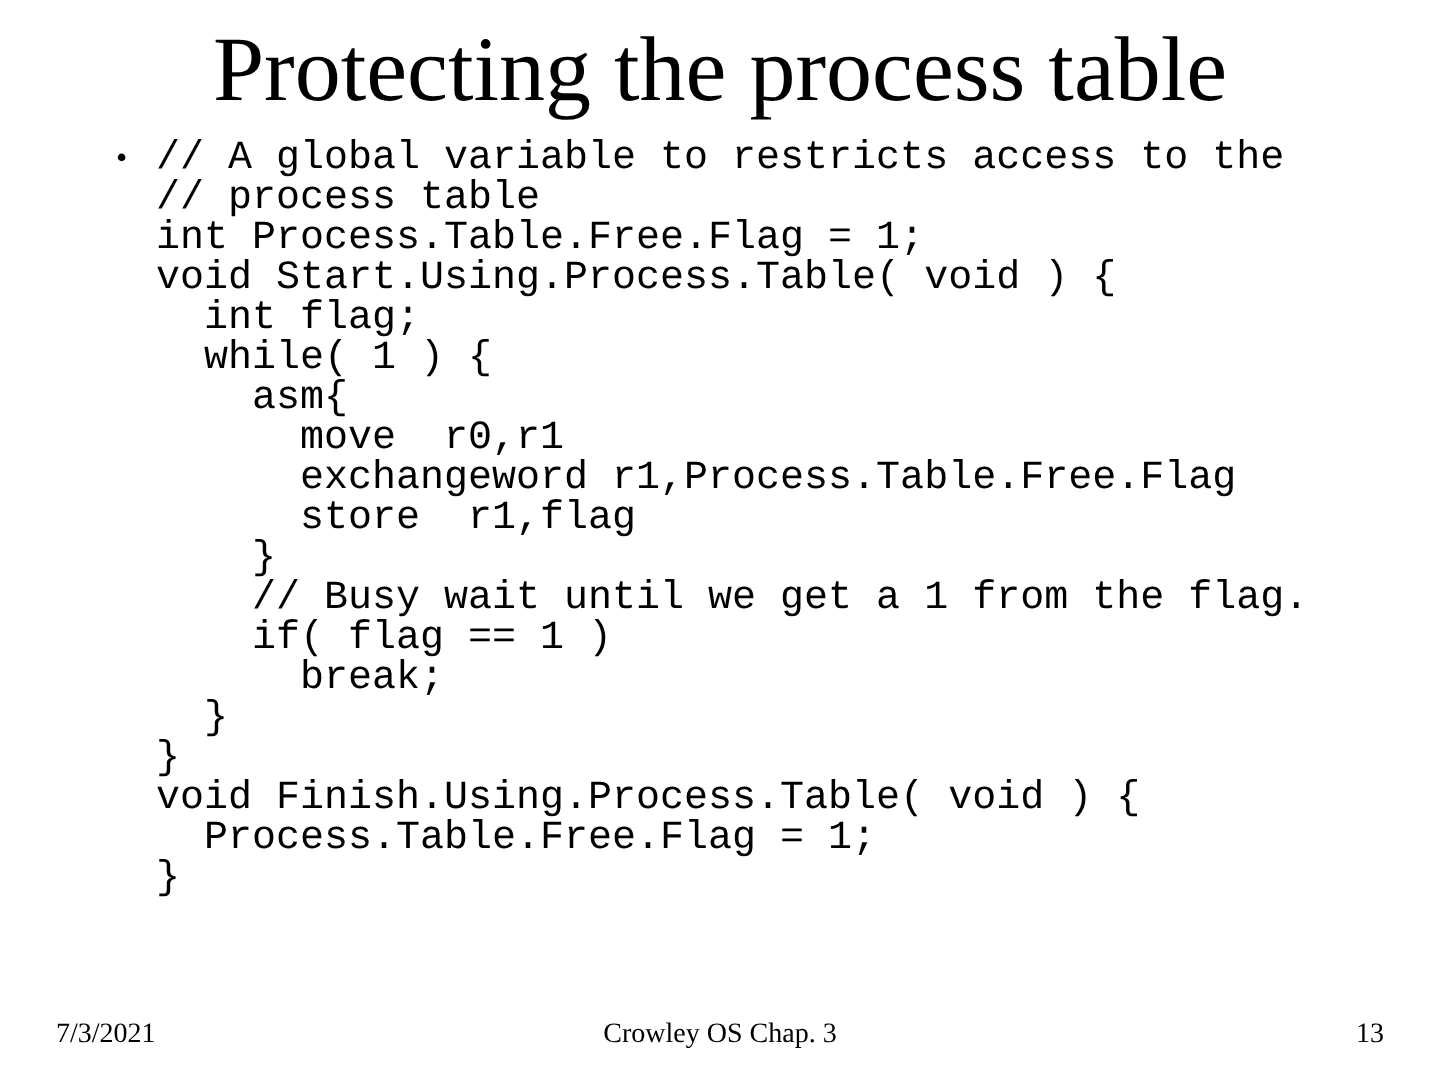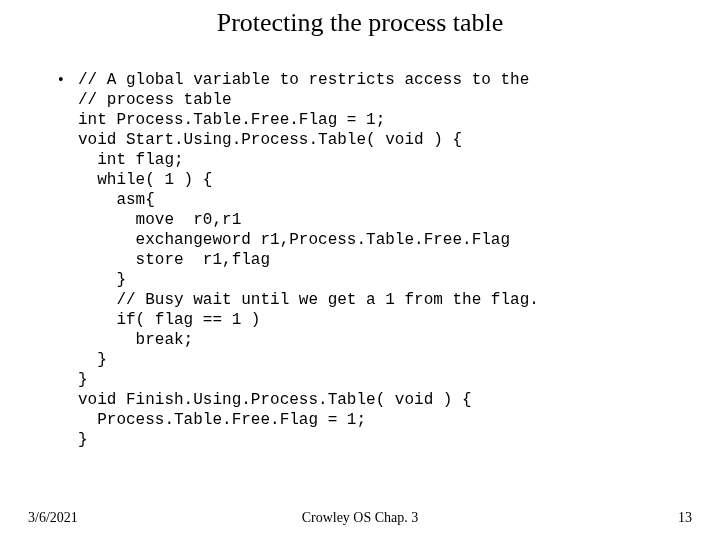--- a/index.html
+++ b/index.html
@@ -17,42 +17,42 @@
     width: 720px;
     height: 540px;
     box-sizing: border-box;
   }
   .title {
     position: absolute;
     top: 8px;
     left: 0;
     width: 720px;
     text-align: center;
-    font-size: 26px;
+    font-size: 46px;
     font-weight: 400;
   }
   .body {
     position: absolute;
     top: 70px;
     left: 58px;
     width: 620px;
   }
   .bullet-row {
     display: flex;
     align-items: flex-start;
   }
   .bullet-dot {
     width: 20px;
     font-size: 16px;
     line-height: 20px;
     flex: 0 0 auto;
   }
   .code {
     font-family: "Courier New", Courier, monospace;
-    font-size: 16px;
+    font-size: 20px;
     line-height: 20px;
     white-space: pre;
   }
   .footer {
     position: absolute;
     bottom: 14px;
     left: 0;
     width: 720px;
     font-size: 14px;
   }
@@ -100,18 +100,18 @@
       break;
   }
 }
 void Finish.Using.Process.Table( void ) {
   Process.Table.Free.Flag = 1;
 }</div>
     </div>
   </div>
 
   <div class="footer">
-    <span class="date">3/6/2021</span>
+    <span class="date">7/3/2021</span>
     <span class="center">Crowley     OS       Chap. 3</span>
     <span class="pagenum">13</span>
   </div>
 
 </div>
 
 </body></html>

